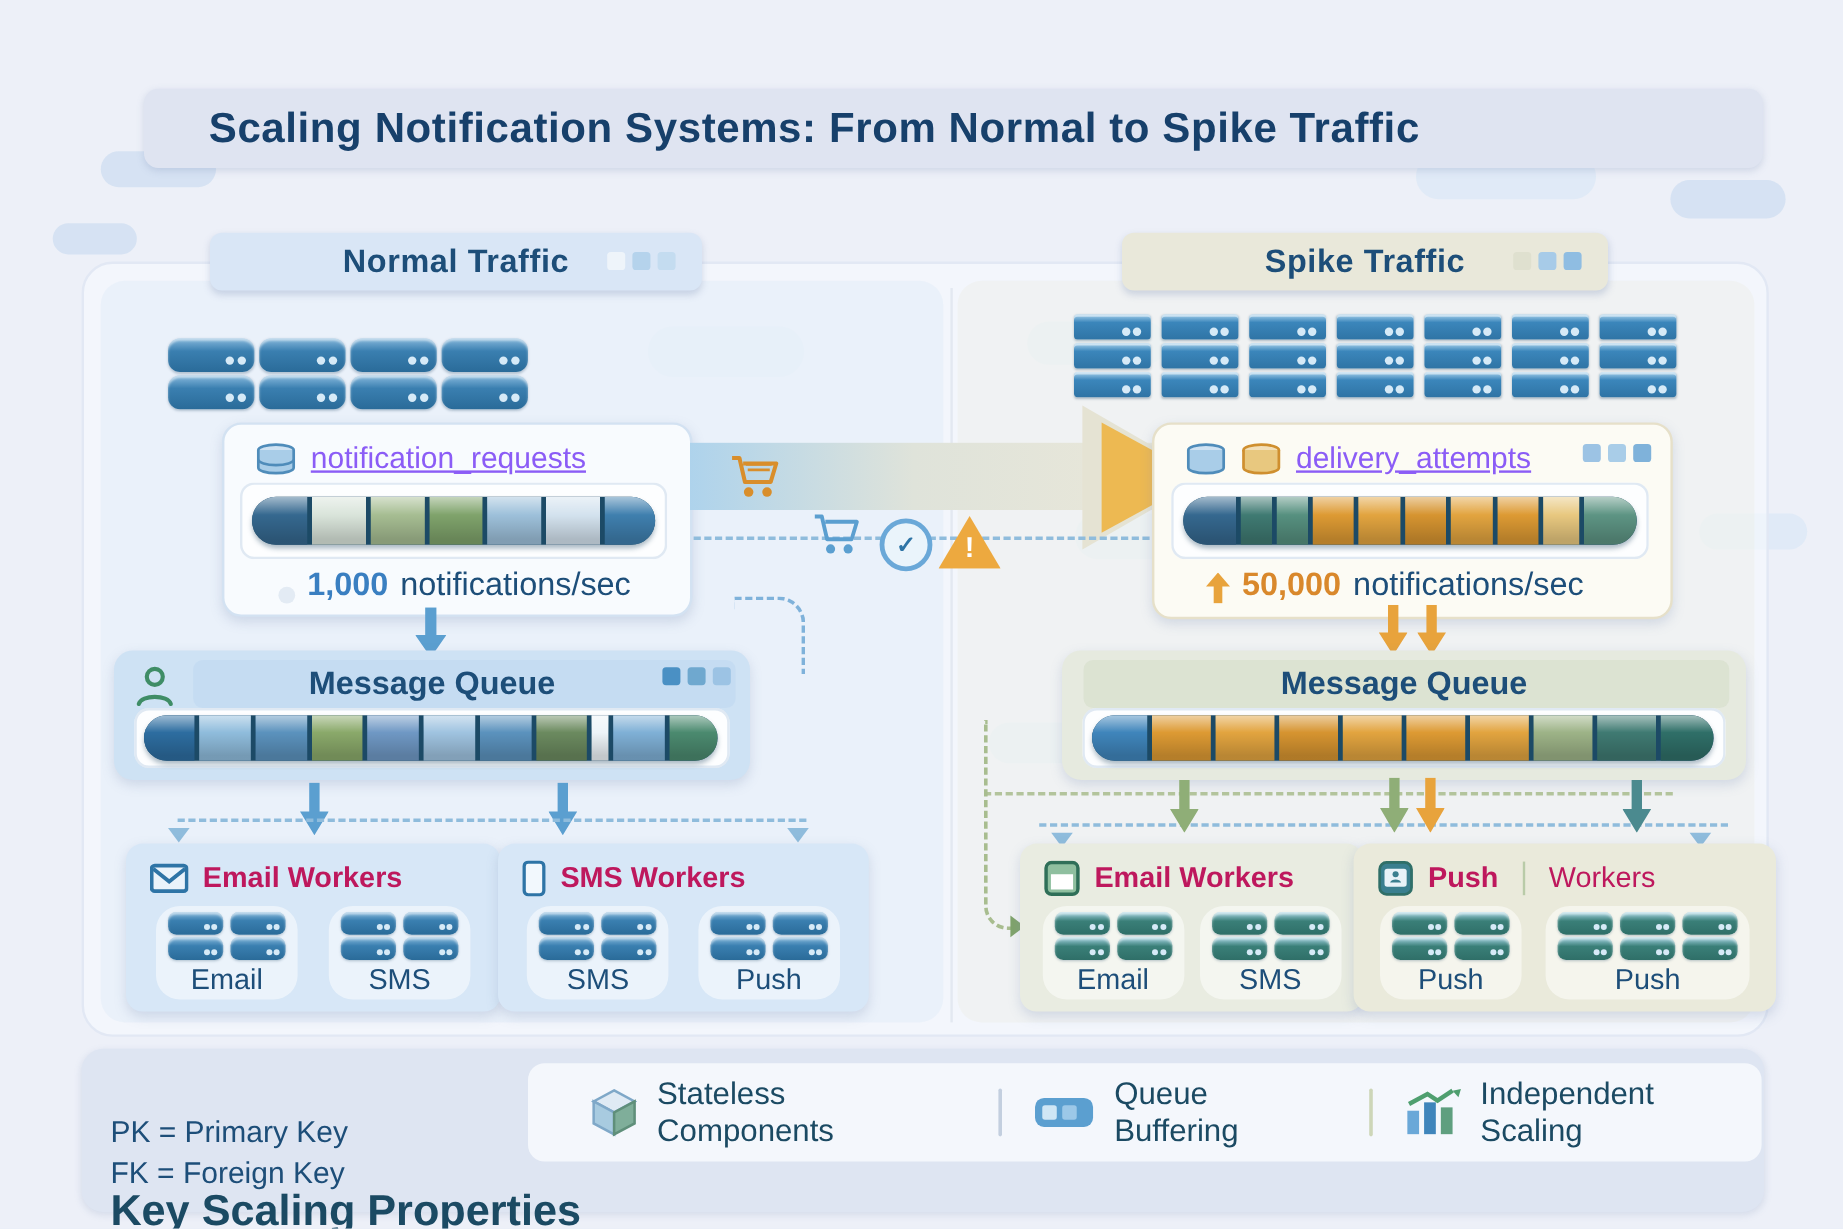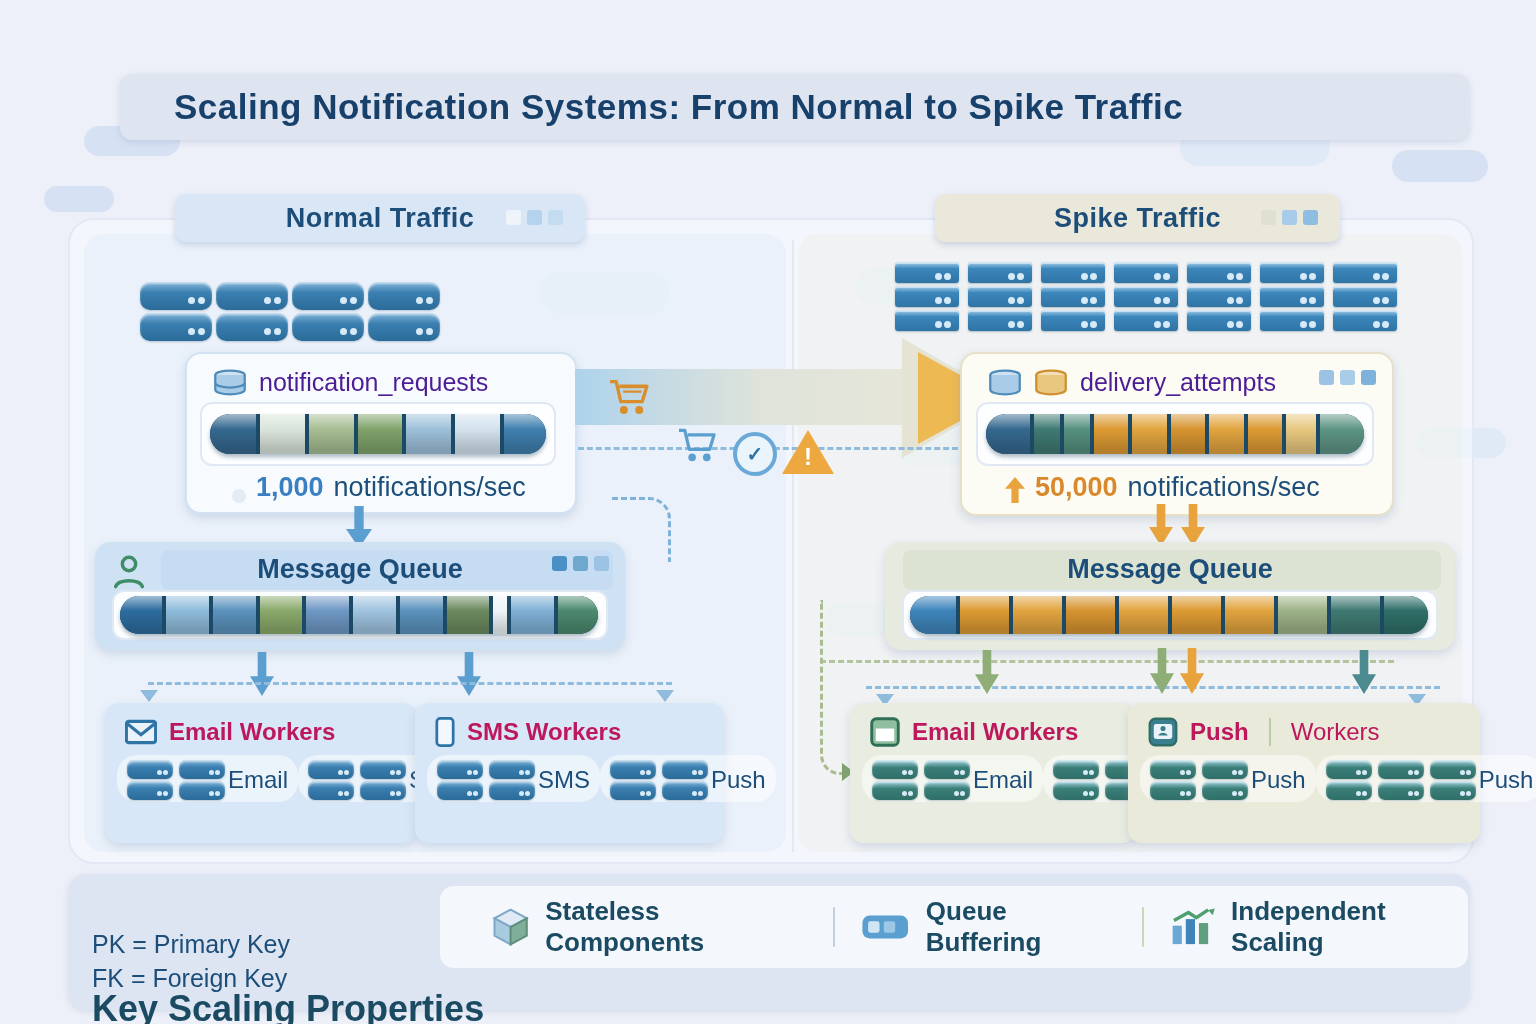--- a/index.html
+++ b/index.html
@@ -36,21 +36,21 @@
   .disk::before,.disk::after,.sbox::before,.sbox::after{content:'';position:absolute;top:52%;width:7px;height:7px;border-radius:50%;background:#d6eaf7;}
   .disk::before{right:24%;}.disk::after{right:10%;}
   .sbox::before{right:26%;}.sbox::after{right:12%;}
   .disk.sm{width:46px;height:19px;border-radius:7px;}
   .disk.sm::before,.disk.sm::after{width:5px;height:5px;}
   .teal .disk{background:linear-gradient(180deg,#a9d6e6 0%,#3a7f78 40%,#2f6f68 100%);}
   .rowstacks{display:flex;}
   
   .tbox{border-radius:16px;box-shadow:0 4px 10px rgba(120,140,180,.25);}
   .tbox .thead{display:flex;align-items:center;gap:12px;padding:14px 0 0 26px;}
-  .tname{font-size:25px;color:#4c1d95;}
+  .tname{font-size:25px;color:#8b5cf6;text-decoration:underline;}
   .innerpill{position:absolute;background:#fdfeff;border-radius:12px;box-shadow:inset 0 0 0 2px rgba(170,195,220,.35);}
   .pipe{display:flex;gap:4px;background:#1c4a66;border-radius:24px;overflow:hidden;height:40px;
         box-shadow:0 3px 4px rgba(20,60,90,.35);}
   .pipe i{flex:1;display:block;background-image:linear-gradient(180deg,rgba(255,255,255,.55),rgba(255,255,255,0) 38%,rgba(0,0,0,.18) 88%);}
   .rate{display:flex;align-items:flex-end;gap:10px;font-size:27px;color:#1d4e79;}
   .rate .num{font-weight:600;}
   
   .arrow{position:absolute;clip-path:polygon(32% 0,68% 0,68% 55%,100% 55%,50% 100%,0 55%,32% 55%);}
   .dash-h{position:absolute;border-top:3px dashed #8fbcdc;}
   .dash-g{border-top-color:#b3c49c;}
@@ -60,42 +60,42 @@
   .mq{border-radius:16px;box-shadow:0 4px 10px rgba(120,140,180,.25);}
   .mq .mqtitle{position:absolute;left:0;right:0;top:12px;text-align:center;font-size:27px;font-weight:600;color:#1d4e79;}
   .mqstrip{position:absolute;border-radius:8px;}
   
   .wbox{position:absolute;border-radius:14px;box-shadow:0 4px 10px rgba(120,140,180,.25);padding:10px 12px 8px;}
   .whead{display:flex;align-items:center;gap:12px;height:38px;padding-left:8px;}
   .wtitle{font-size:24px;font-weight:600;color:#be185d;white-space:nowrap;}
   .wtitle .bold{font-weight:700;}
   .vd{width:2px;height:28px;background:#b9cba8;margin:0 8px;}
   .wrow{display:flex;justify-content:space-around;margin-top:4px;}
-  .wgroup{display:flex;flex-direction:row;align-items:center;gap:3px;background:rgba(255,255,255,.5);
+  .wgroup{display:flex;flex-direction:column;align-items:center;gap:3px;background:rgba(255,255,255,.5);
           border-radius:20px;padding:5px 10px 2px;}
   .cylrow{display:flex;gap:6px;}
   .wlabel{font-size:24px;color:#1d4e79;}
   
   .banner{left:575px;top:369px;width:356px;height:56px;background:linear-gradient(90deg,#aed3ec 0%,#dfe3da 48%,#e9e7d9 100%);
           display:flex;align-items:center;gap:16px;padding-left:32px;}
   .banner .btext{font-size:29px;font-weight:700;color:#1d4e79;}
   .tri-big{position:absolute;width:0;height:0;}
   
   .check{position:absolute;width:36px;height:36px;border-radius:50%;background:#eaf4fb;border:4px solid #6aa8d8;
          display:flex;align-items:center;justify-content:center;font-size:20px;font-weight:700;color:#2e74a6;}
   .warn{position:absolute;width:52px;height:44px;clip-path:polygon(50% 0,100% 100%,0 100%);background:#eda93f;
         display:flex;align-items:flex-end;justify-content:center;}
   .warn span{color:#fff;font-weight:700;font-size:24px;line-height:34px;}
   
   .legend{left:68px;top:874px;width:1402px;height:136px;background:#dee5f2;border-radius:18px;
           box-shadow:0 2px 6px rgba(120,140,180,.2);}
   .lg-title{position:absolute;left:92px;top:940px;font-size:36px;font-weight:700;color:#1b4a63;margin-top:48px;}
   .lg-line{position:absolute;left:92px;font-size:25px;color:#1d4e79;}
   .lg-bar{position:absolute;left:440px;top:886px;width:1028px;height:82px;background:#f4f7fc;border-radius:14px;
-          display:flex;align-items:center;font-weight:bold;}
+          display:flex;align-items:center;}
   .lg-item{display:flex;align-items:center;gap:16px;font-size:26px;color:#1b4a63;}
   .lg-sep{width:3px;height:40px;border-radius:2px;background:#c3cfdf;margin:0 26px;}
   .lg-sep.g{background:#cdd6b8;}
   
   .scorner{position:absolute;border-top:3px dashed #7fb2da;border-right:3px dashed #7fb2da;border-top-right-radius:22px;}
   .gcorner{position:absolute;border-left:3px dashed #a8bd8f;border-bottom:3px dashed #a8bd8f;border-bottom-left-radius:20px;}
 </style>
 </head>
 <body>
 

